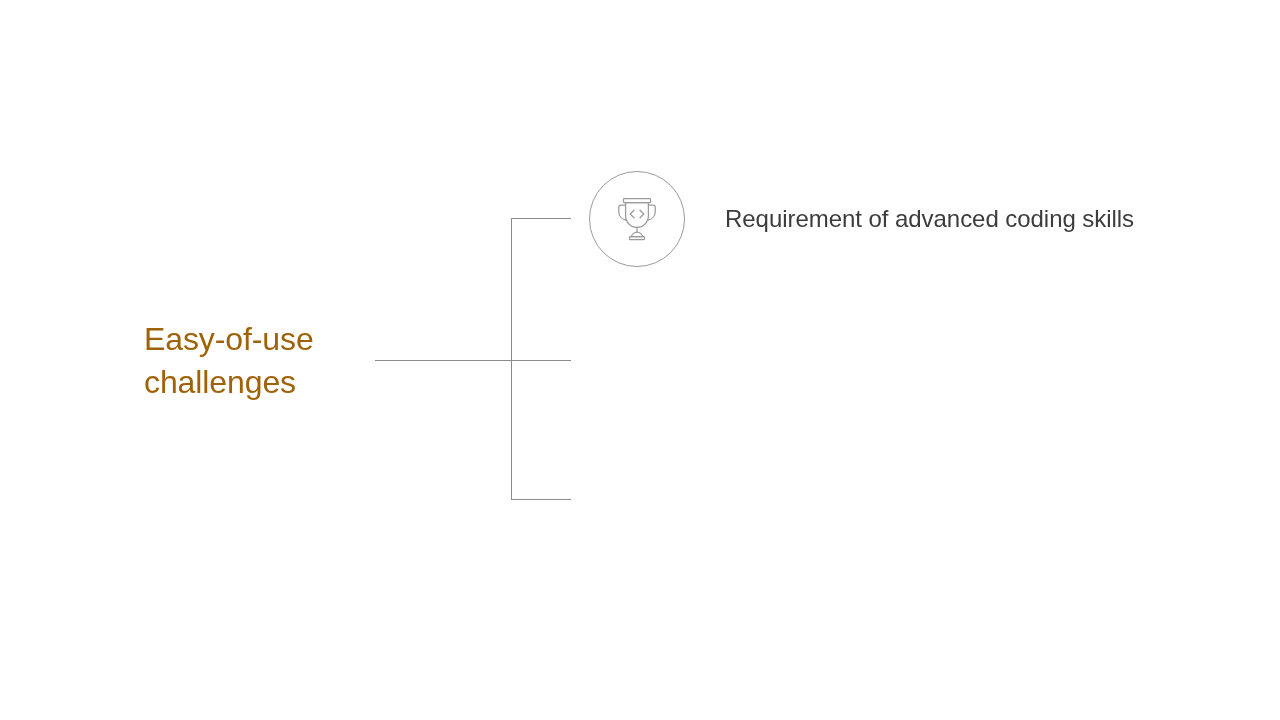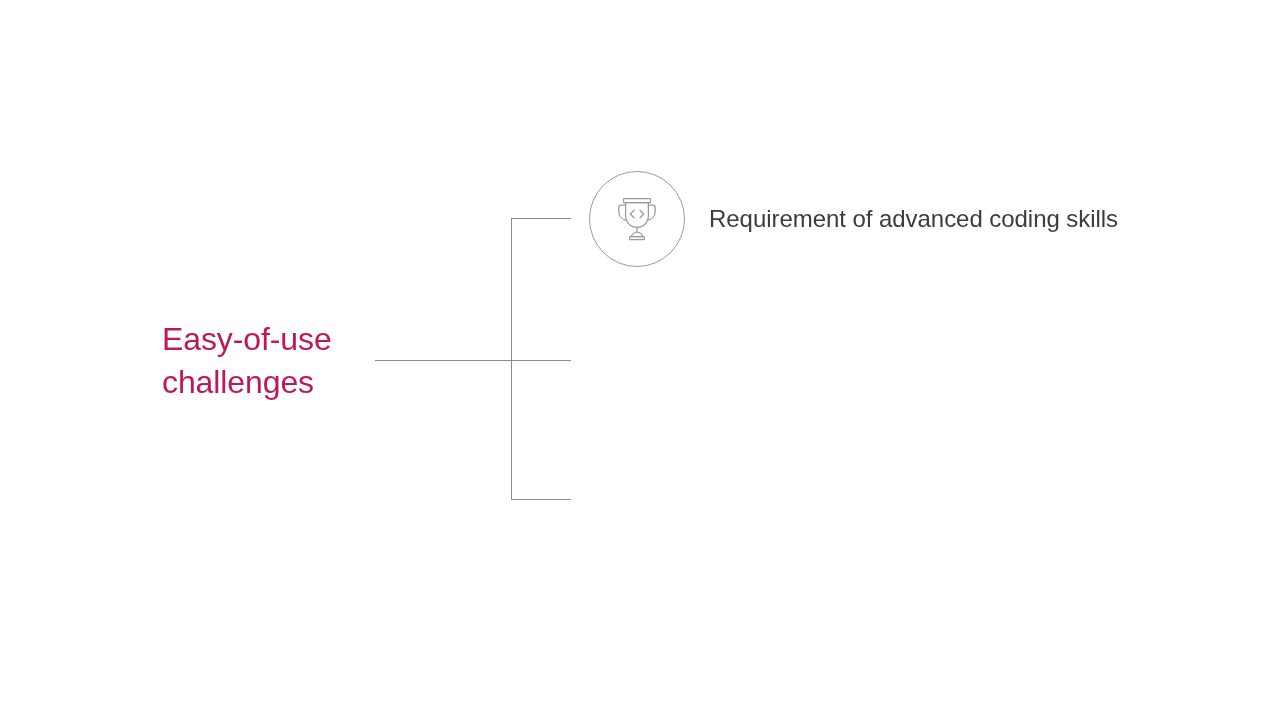--- a/index.html
+++ b/index.html
@@ -77,37 +77,37 @@
     white-space: nowrap;
     font-weight: 400;
     letter-spacing: -0.05px;
   }
 </style>
 </head>
 <body>
 
 <div id="canvas" style="width: 1280px; height: 720px; background: rgb(255, 255, 255);">
 
-  <div id="root-label" style="left: 162px; top: 318px; color: #be185d;">Easy-of-use
+  <div id="root-label" style="left: 144px; top: 318px; color: #a16207;">Easy-of-use
 challenges</div>
 
   <svg id="connectors" viewBox="0 0 1280 720" xmlns="http://www.w3.org/2000/svg">
     <g id="connector-group" fill="none" stroke="#8a8a8a" stroke-width="1.2" shape-rendering="crispEdges">
 
       <line id="line-trunk" x1="375" y1="360.5" x2="571" y2="360.5"></line>
 
       <line id="line-spine" x1="511.5" y1="218" x2="511.5" y2="500"></line>
 
       <line id="line-stub-top" x1="511" y1="218.5" x2="571" y2="218.5"></line>
 
       <line id="line-stub-bottom" x1="511" y1="499.5" x2="571" y2="499.5"></line>
     </g>
   </svg>
 
-  <div class="branch" id="branch-0" style="left: 589px; top: 171px;">
+  <div class="branch" id="branch-0" style="left: 589px; top: 171px; gap: 16px;">
     <div class="node-icon-circle" style="width: 96px; height: 96px; border-color: rgb(155, 155, 155);">
       <svg width="60" height="60" viewBox="0 0 60 60" fill="none" stroke="#9b9b9b" stroke-width="1.25" stroke-linecap="round" stroke-linejoin="round" xmlns="http://www.w3.org/2000/svg">
 
         <rect x="16.5" y="9.5" width="27" height="4.2" rx="0.8"></rect>
         <path d="M18.6 13.7 H41.4"></path>
 
         <path d="M18.6 13.7 V26.5 C18.6 33.3 23.6 38.4 30 38.4 C36.4 38.4 41.4 33.3 41.4 26.5 V13.7"></path>
 
         <path d="M18.6 16.2 H14.0 C12.6 16.2 11.8 17.0 11.8 18.4 V22.4 C11.8 27.0 14.9 30.4 19.2 31.1"></path>
 

